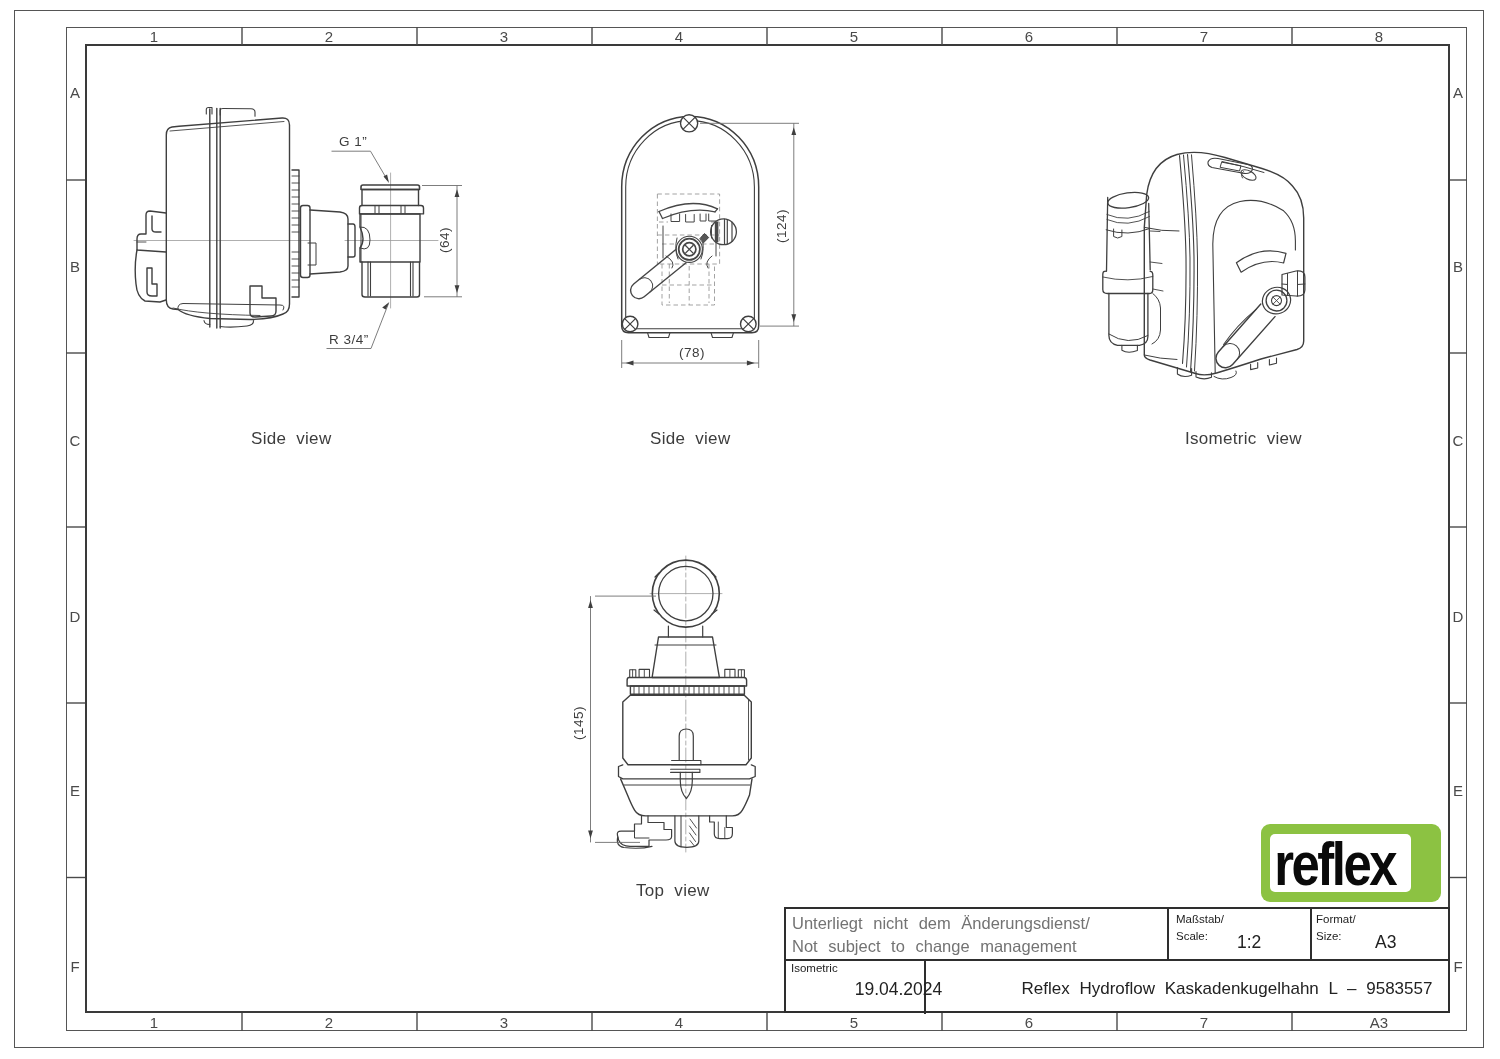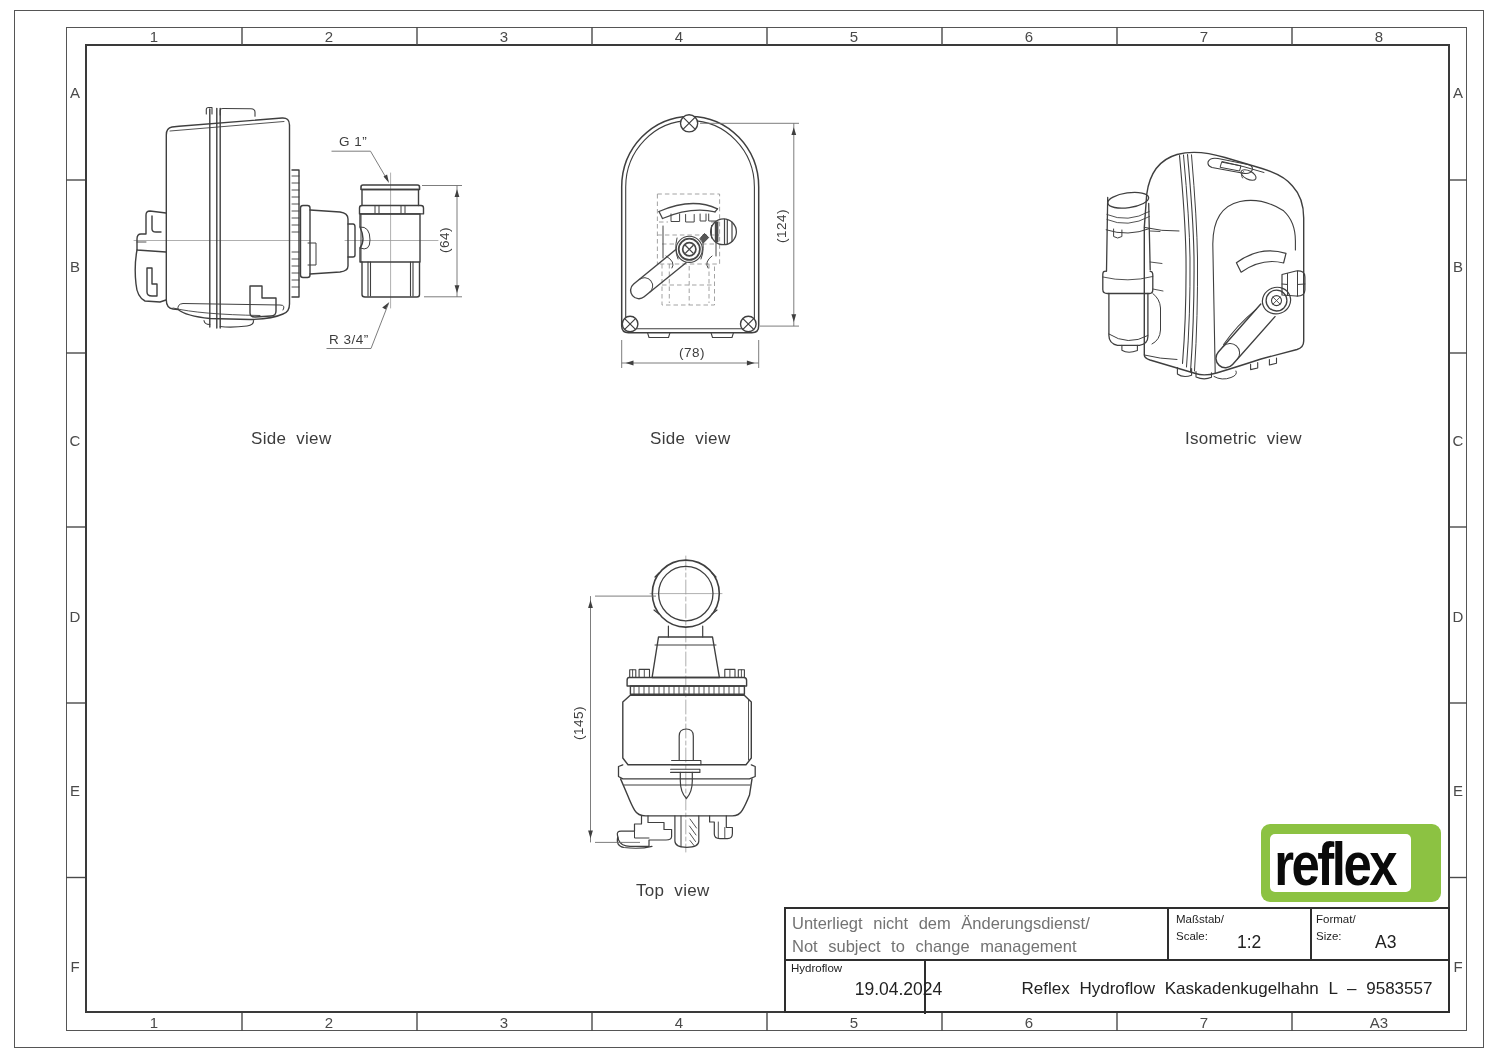--- a/index.html
+++ b/index.html
@@ -83,21 +83,21 @@
   <div class="viewlbl" style="left:650px;top:429px;">Side view</div>
   <div class="viewlbl" style="left:1161px;top:429px;margin-left:24px;">Isometric view</div>
   <div class="viewlbl" style="left:627px;top:881px;margin-left:9px;">Top view</div>
 
   <div class="abs" style="left:784px;top:907px;width:666px;height:106px;border:2px solid #2e2e2e;"></div>
   <div class="abs" style="left:784px;top:958.5px;width:666px;height:2px;background:#2e2e2e;"></div>
   <div class="abs" style="left:1167px;top:907px;width:2px;height:53px;background:#2e2e2e;"></div>
   <div class="abs" style="left:1310px;top:907px;width:2px;height:53px;background:#2e2e2e;"></div>
   <div class="abs" style="left:924px;top:958.5px;width:2px;height:55px;background:#2e2e2e;"></div>
   <div class="abs" style="left:792px;top:912px;width:380px;color:#737373;font-size:16.5px;word-spacing:6px;line-height:23px;">Unterliegt nicht dem Änderungsdienst/<br>Not subject to change management</div>
-  <div class="abs" style="left:791px;top:962px;color:#222;font-size:11.5px;">Hydroflow</div>
+  <div class="abs" style="left:791px;top:962px;color:#222;font-size:11.5px;">Isometric</div>
   <div class="abs" style="left:784px;top:979px;width:141px;text-align:center;color:#222;font-size:17.5px;margin-left:44px;">19.04.2024</div>
   <div class="abs" style="left:1176px;top:911px;color:#222;font-size:11.5px;line-height:16.5px;">Maßstab/<br>Scale:</div>
   <div class="abs" style="left:1237px;top:932px;color:#222;font-size:17.5px;">1:2</div>
   <div class="abs" style="left:1316px;top:911px;color:#222;font-size:11.5px;line-height:16.5px;">Format/<br>Size:</div>
   <div class="abs" style="left:1375px;top:932px;color:#222;font-size:17.5px;">A3</div>
   <div class="abs" style="left:925px;top:979px;width:604px;text-align:center;color:#222;font-size:17px;word-spacing:5px;">Reflex Hydroflow Kaskadenkugelhahn L – 9583557</div>
 
   <div class="abs" style="left:1261px;top:824px;width:180px;height:78px;background:#8cc242;border-radius:9px;"></div>
   <div class="abs" style="left:1270px;top:834px;width:141px;height:58px;background:#fff;border-radius:5px;"></div>
   <div class="abs" style="left:1261px;top:828px;width:146px;height:58px;color:#0a0a0a;font-size:62px;font-weight:bold;letter-spacing:-3px;text-align:center;transform:scaleX(0.82);">reflex</div>

